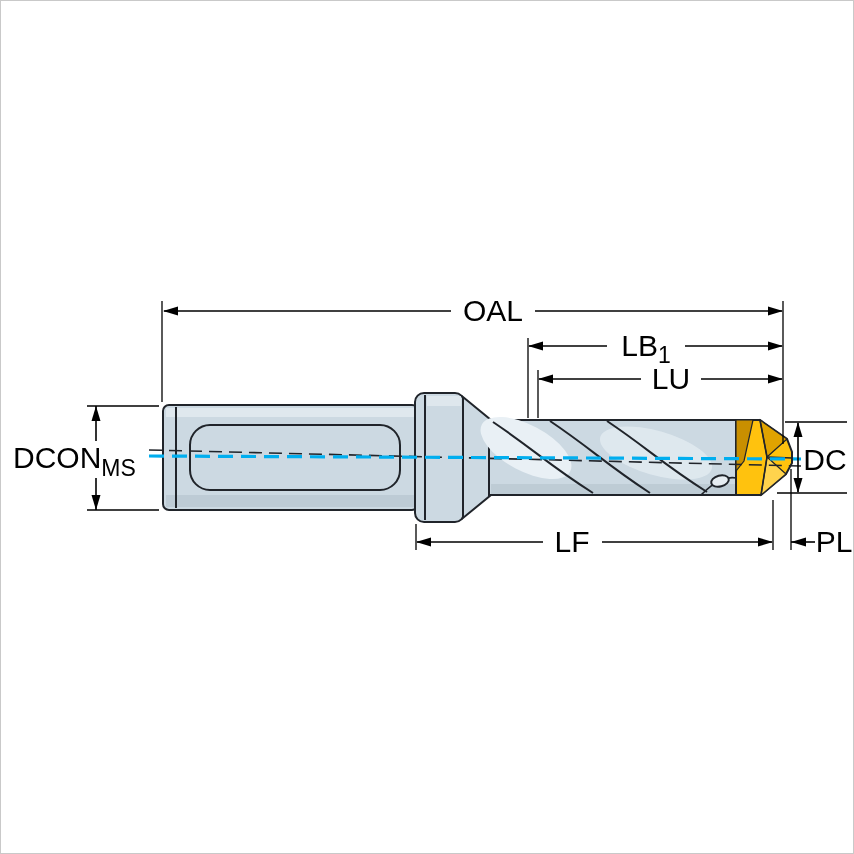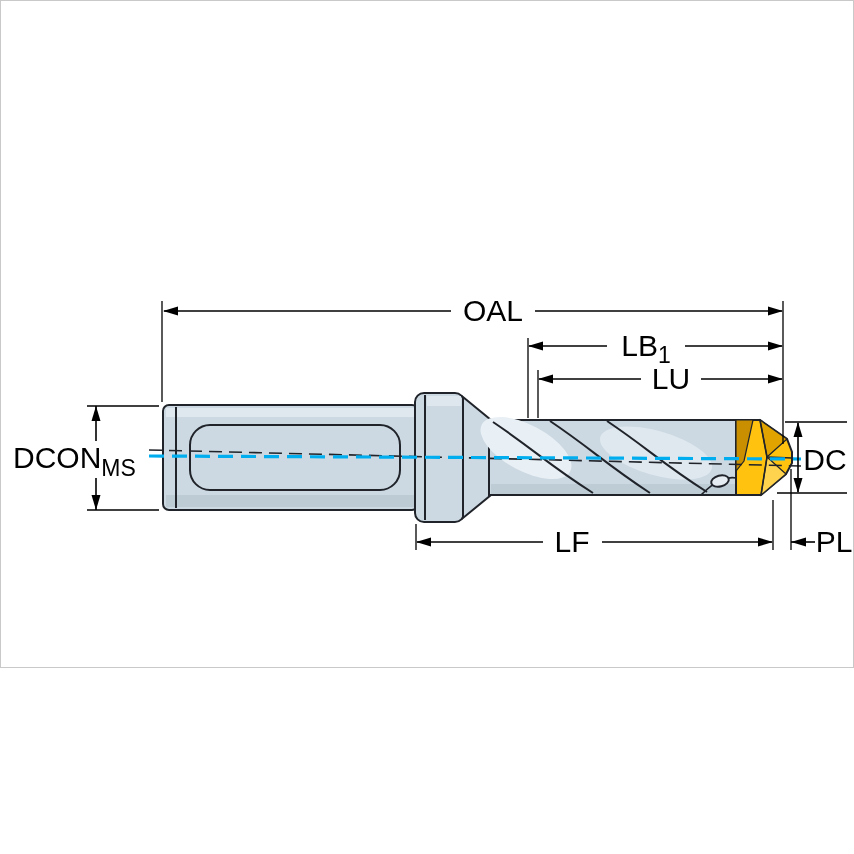--- a/index.html
+++ b/index.html
@@ -1,18 +1,18 @@
 <!DOCTYPE html>
 <html><head>
 <meta charset="utf-8">
 <style>
   html,body{margin:0;padding:0;background:#ffffff;}
   .frame{
     position:relative;
-    width:854px;height:668px;
+    width:854px;height:854px;
     background:#ffffff;
     box-sizing:border-box;
     border:1px solid #c9c9c9;
     font-family:"Liberation Sans", sans-serif;
     overflow:hidden;
   }
   svg{display:block;}
   .dim-text{
     font-family:"Liberation Sans", sans-serif;
     font-size:30px;

